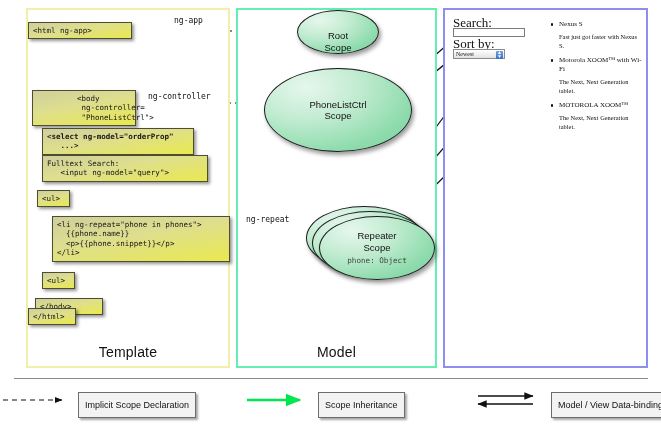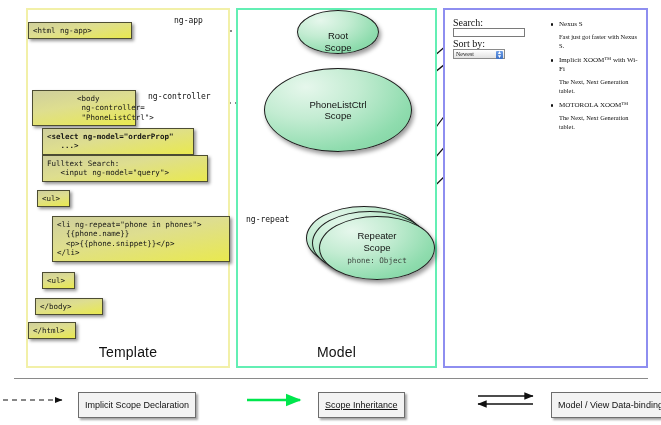--- a/index.html
+++ b/index.html
@@ -44,21 +44,21 @@
   }
   .ellipse .etitle{font-size:9.5px;color:#111;line-height:11.5px;}
   .ellipse .eprops{
     font-family:"DejaVu Sans Mono","Liberation Mono",monospace;
     font-size:7.6px;line-height:9.2px;color:#3f4a42;margin-top:3px;white-space:pre;
   }
   .ellipse .eprops b{color:#111;font-weight:bold;}
 
   
   #view-form{position:absolute;left:8px;top:8px;width:78px;}
-  .vlabel{font-family:"Liberation Serif",serif;font-size:10px;color:#111;line-height:9px;}
+  .vlabel{font-family:"Liberation Serif",serif;font-size:13px;color:#111;line-height:9px;}
   #search-input{
     width:72px;height:9px;border:1px solid #7a7a7a;background:#fff;
     box-sizing:border-box;margin:1px 0 2px 0;display:block;
   }
   #sort-select{
     width:52px;height:10px;border:1px solid #8a8a8a;
     background:linear-gradient(#ffffff,#e2e2e2);
     box-sizing:border-box;display:flex;align-items:center;
     font-family:"Liberation Serif",serif;font-size:6px;color:#222;
     padding-left:2px;position:relative;margin-top:1px;
@@ -193,21 +193,21 @@
 
   <div class="codebox" style="left:52px;top:216px;width:178px;">&lt;li ng-repeat="phone in phones"&gt;
   {{phone.name}}
   &lt;p&gt;{{phone.snippet}}&lt;/p&gt;
 &lt;/li&gt;</div>
 
   <div class="codebox" style="left:42px;top:272px;width:33px;">&lt;ul&gt;</div>
 
   <div class="codebox" style="left:35px;top:298px;width:68px;">&lt;/body&gt;</div>
 
-  <div class="codebox" style="left:28px;top:322px;width:48px;">&lt;/html&gt;</div>
+  <div class="codebox" style="left:28px;top:308px;width:48px;">&lt;/html&gt;</div>
 
   <div class="panel" id="panel-model">
     <div class="panel-label">Model</div>
   </div>
 
   <div class="ellipse" style="left:297px;top:10px;width:82px;height:44px;justify-content:flex-end;">
     <div class="etitle">Root<br>Scope</div>
   </div>
 
   <div class="ellipse" style="left:264px;top:68px;width:148px;height:84px;">
@@ -232,37 +232,37 @@
         <span id="sort-stepper">▲<br>▼</span>
       </div>
     </div>
 
     <div id="phone-list">
       <div class="phone-item">
         <div class="phone-name">Nexus S</div>
         <div class="phone-snippet">Fast just got faster with Nexus S.</div>
       </div>
       <div class="phone-item">
-        <div class="phone-name">Implicit XOOM™ with Wi-Fi</div>
+        <div class="phone-name">Motorola XOOM™ with Wi-Fi</div>
         <div class="phone-snippet">The Next, Next Generation tablet.</div>
       </div>
       <div class="phone-item">
         <div class="phone-name">MOTOROLA XOOM™</div>
         <div class="phone-snippet">The Next, Next Generation tablet.</div>
       </div>
     </div>
   </div>
 
   <div class="edgelabel" style="left:174px;top:16px;">ng-app</div>
   <div class="edgelabel" style="left:148px;top:92px;">ng-controller</div>
   <div class="edgelabel" style="left:246px;top:215px;">ng-repeat</div>
 
   <div id="legend">
     <div id="legend-rule"></div>
 
     <div class="legend-box" style="left:64px;top:14px;">Implicit Scope Declaration</div>
 
-    <div class="legend-box" style="left:304px;top:14px;text-decoration:underline;">Scope Inheritance</div>
+    <div class="legend-box" style="left:304px;top:14px;">Scope Inheritance</div>
 
     <div class="legend-box" style="left:537px;top:14px;">Model / View Data-binding</div>
   </div>
 
 </div>
 
 </body></html>

